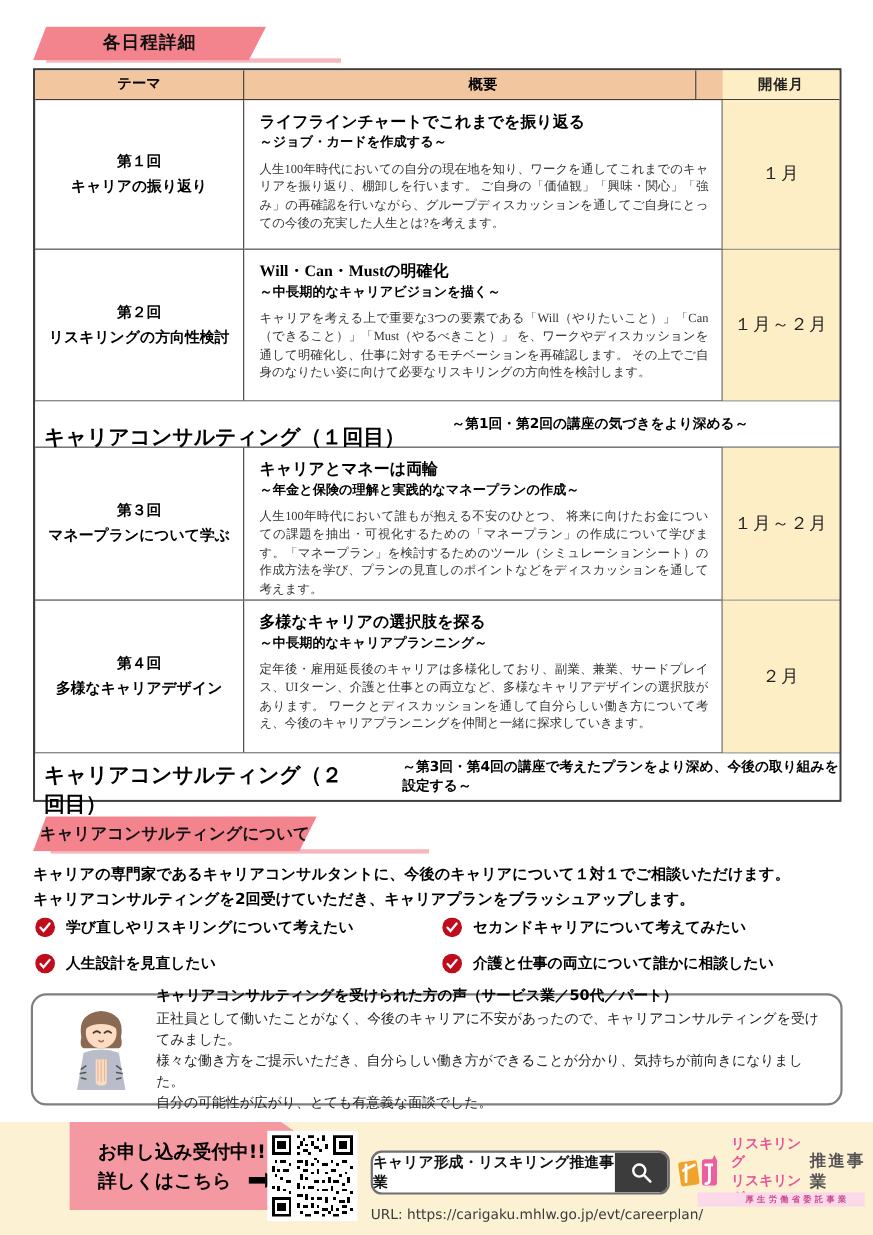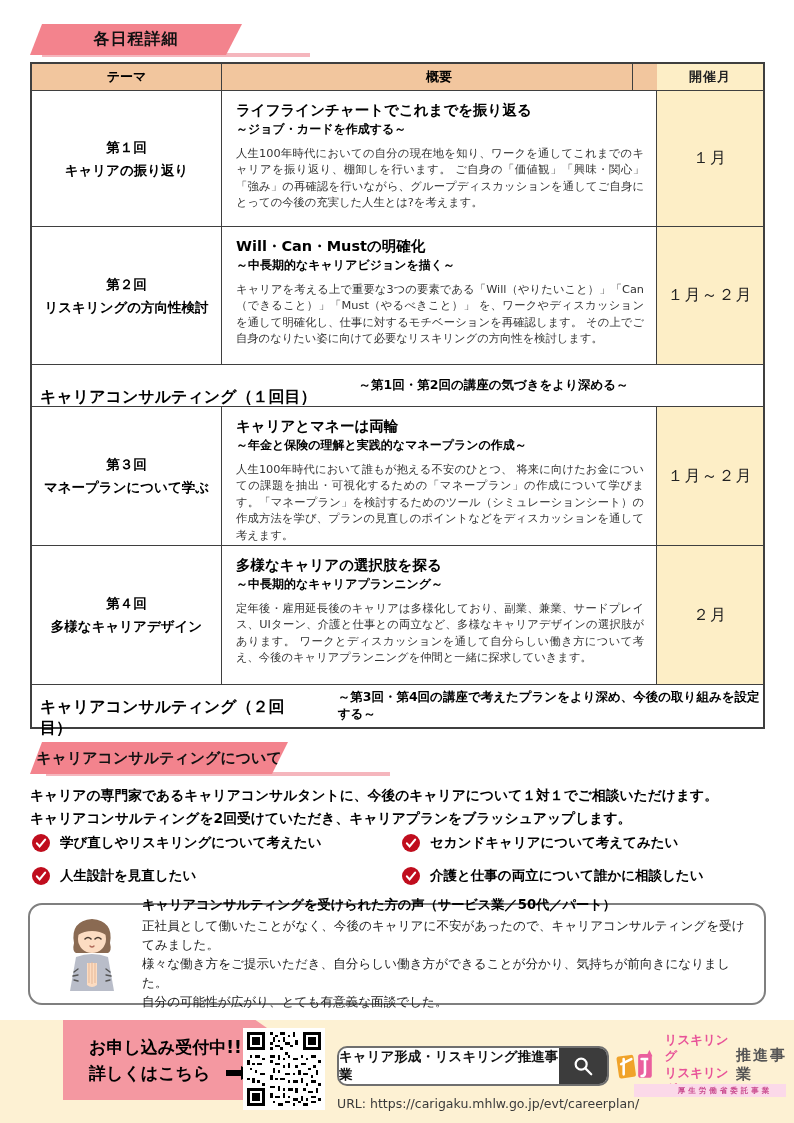--- a/index.html
+++ b/index.html
@@ -16,32 +16,32 @@
   .u1 { left:42px; top:53px; width:268px; }
   .u2 { left:46px; top:772px; width:344px; }
 
   
   .schedule-table { position:absolute; left:30px; top:62px; width:735px; border:2px solid #3f3f3f; background:#fff; }
   .trow { display:flex; border-bottom:1px solid #3f3f3f; }
   .trow:last-child { border-bottom:none; }
   .cell { overflow:hidden; }
   .cell.theme { width:190px; border-right:1px solid #3f3f3f; display:flex; flex-direction:column;
                 align-items:center; justify-content:center; font-weight:bold; font-size:13.5px; line-height:1.7; }
-  .cell.overview { flex:1; border-right:1px solid #3f3f3f; padding:10px 12px 4px 14px; }
+  .cell.overview { flex:1; border-right:1px solid #3f3f3f; padding:10px 12px 4px 14px;font-family:Liberation Serif, serif; }
   .cell.month { width:106px; background:#fdeec6; display:flex; align-items:center; justify-content:center;
                 font-size:16px; color:#222; letter-spacing:1px; }
   .thead { height:27px; background:#f2c69e;gap:24px; }
   .thead .cell { display:flex !important; align-items:center; justify-content:center;
                  font-weight:bold; font-size:13px; padding:0; }
   .r1 { height:136px; } .r2 { height:138px; } .r3 { height:139px; } .r4 { height:139px; }
   .ov-title { font-size:14.5px; font-weight:bold; color:#000; }
   .ov-sub { font-size:12px; font-weight:bold; color:#000; margin-top:1px; }
   .ov-body { font-size:11.3px; color:#333; line-height:1.45; margin-top:8px; text-align:justify; }
   .consult-row { height:42px; display:flex; align-items:center; padding-left:8px; background:#fff; }
-  .consult-label { font-weight:bold; font-size:16px; color:#000;margin-top:24px; }
+  .consult-label { font-weight:bold; font-size:19px; color:#000;margin-top:24px; }
   .consult-note { font-weight:bold; font-size:12.5px; color:#000; margin-left:42px; }
 
   
   .intro { position:absolute; left:30px; top:784px; font-size:13.8px; font-weight:bold; color:#000; line-height:1.65; }
   .checklist { position:absolute; left:32px; top:834px; width:733px; display:grid;
                grid-template-columns:370px auto; row-gap:15px; }
   .check-item { display:flex; align-items:center; gap:10px; font-size:13.5px; font-weight:bold; color:#000; }
   .check-item svg { flex:0 0 auto; }
 
   

